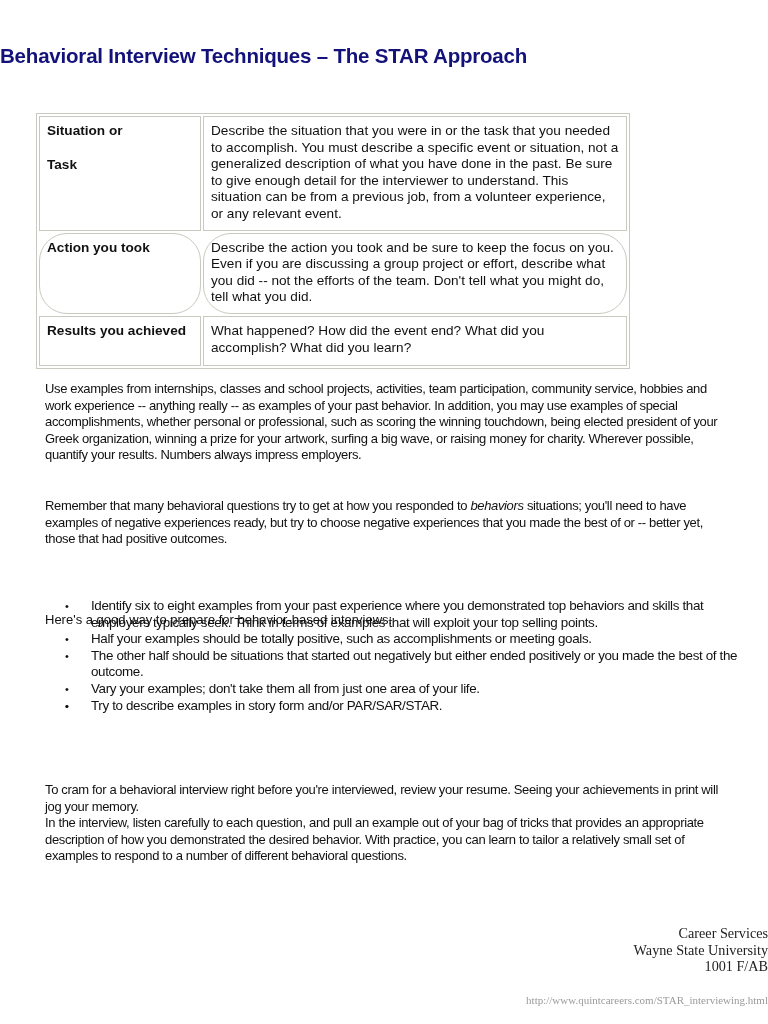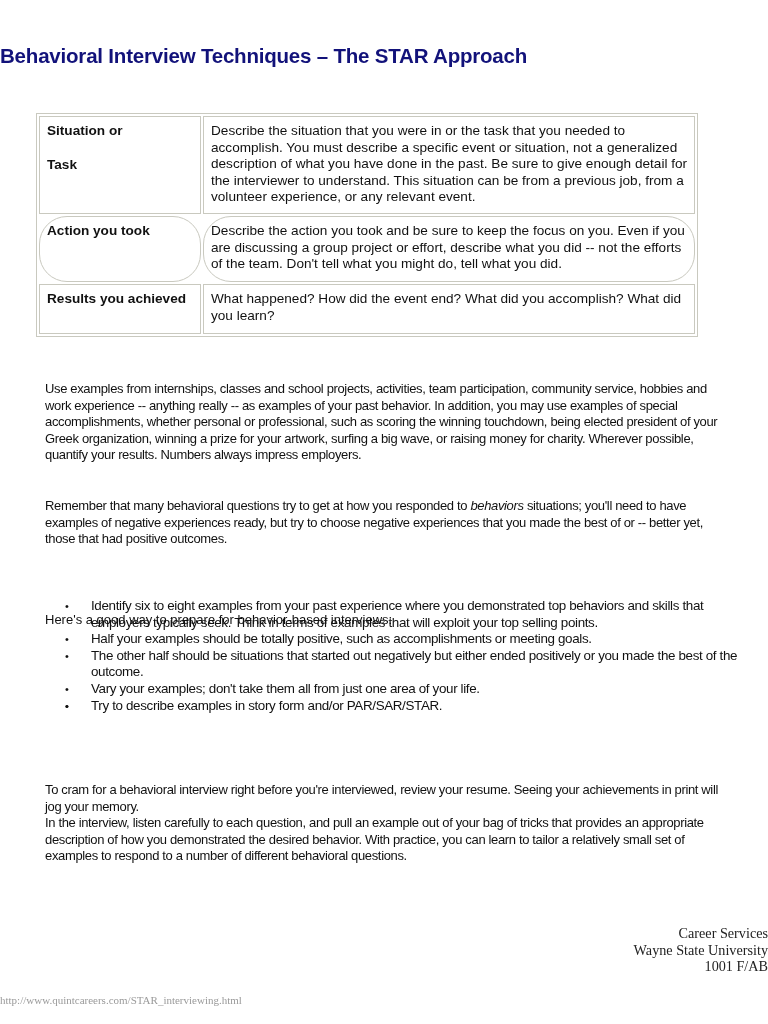--- a/index.html
+++ b/index.html
@@ -23,21 +23,21 @@
       font-family: "Liberation Sans", sans-serif;
       font-weight: bold;
       font-size: 20.5px;
       color: #12127a;
       letter-spacing: -0.2px;
     }
     .star-table {
       position: absolute;
       top: 113px;
       left: 36px;
-      width: 662px;
+      width: 594px;
       border-collapse: separate;
       border-spacing: 2px;
       border: 1px solid #c9c9bf;
       font-size: 13.6px;
       line-height: 16.6px;
     }
     .star-table td {
       border: 1px solid #c9c9bf;
       vertical-align: top;
       padding: 6px 6px 7px 7px;
@@ -100,21 +100,21 @@
       font-family: "Liberation Serif", serif;
       font-size: 14.2px;
       line-height: 16.6px;
       color: #222222;
     }
     .url {
       position: absolute;
       top: 994px;
       left: 0;
       width: 768px;
-      text-align: left;
+      text-align: right;
       font-family: "Liberation Serif", serif;
       font-size: 11px;
       color: #9a9a9a;
     }
     em { font-style: italic; }
   </style>
 </head>
 <body>
 
 <div class="title">Behavioral Interview Techniques – The STAR Approach</div>

